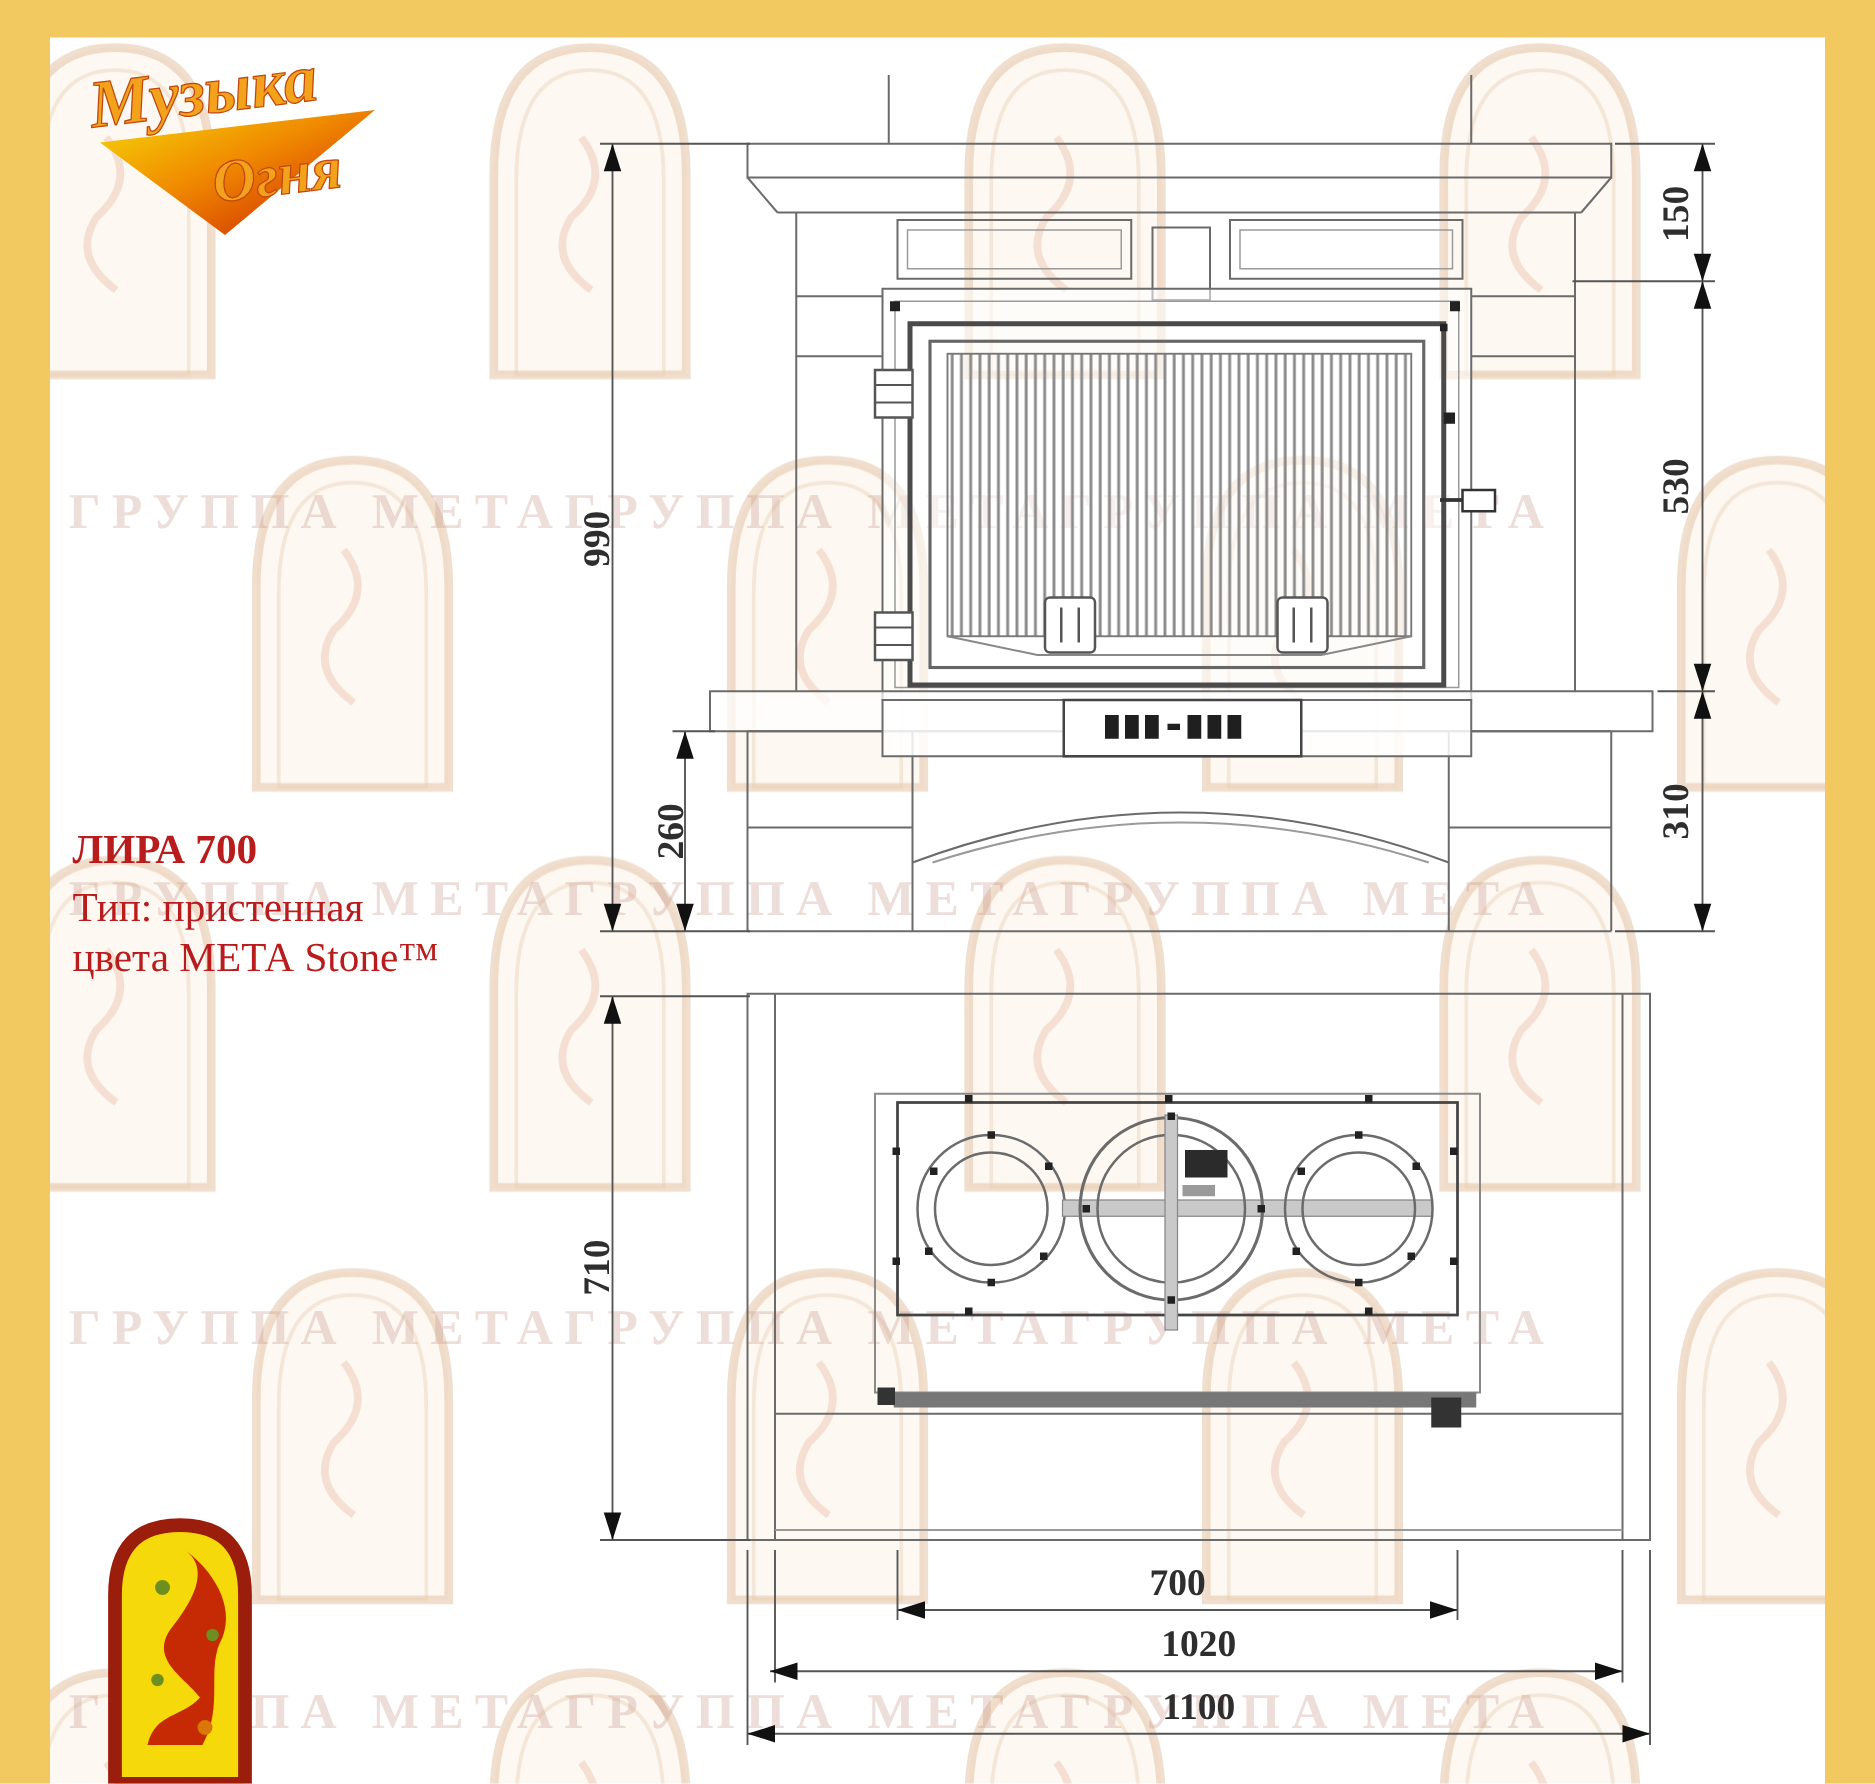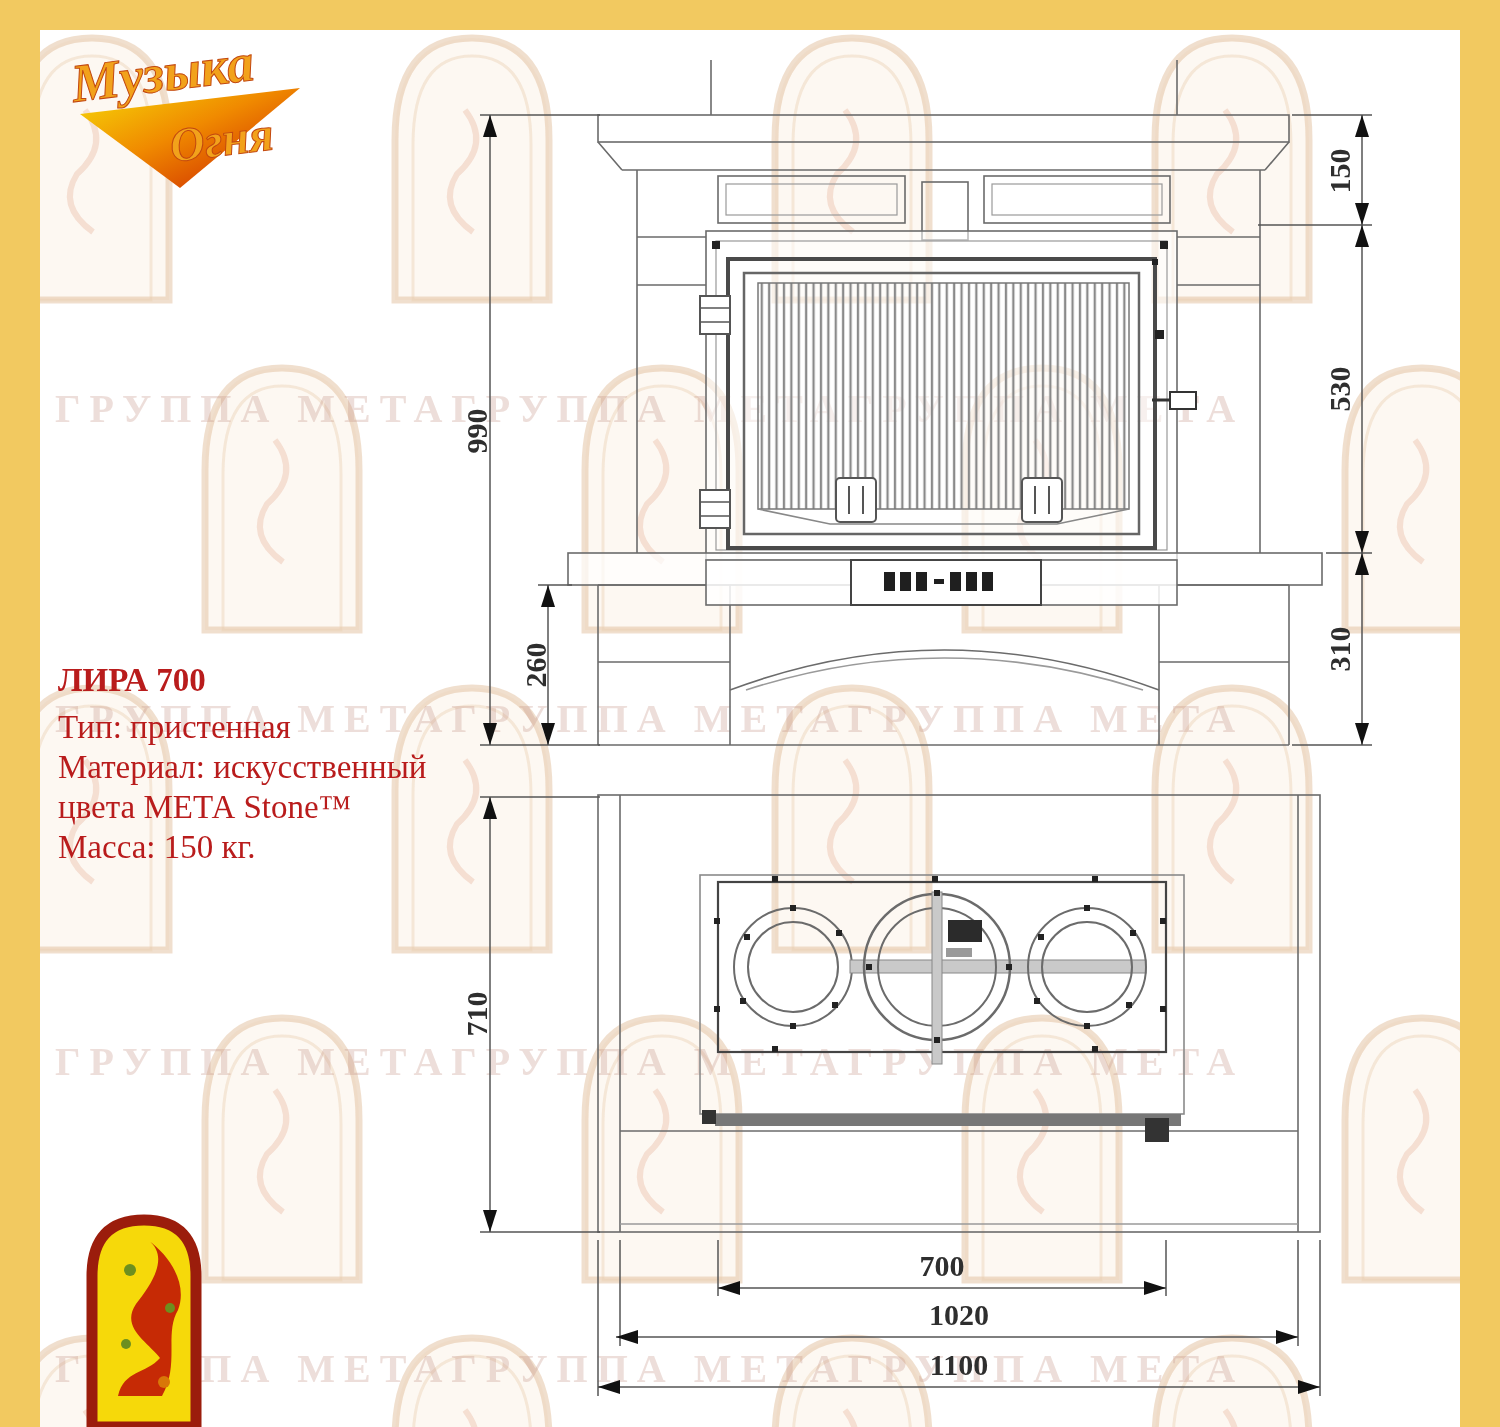--- a/index.html
+++ b/index.html
@@ -264,23 +264,21 @@
     </defs>
     <path d="M28,78 L248,52 L128,152 Z" fill="url(#flameGrad)"></path>
     <text x="22" y="66" transform="rotate(-7 22 66)" font-size="54" font-style="italic" font-weight="bold" fill="#F2A21B" stroke="#C2470F" stroke-width="1">Музыка</text>
     <text x="120" y="126" transform="rotate(-7 120 126)" font-size="48" font-style="italic" font-weight="bold" fill="#F2A21B" stroke="#C2470F" stroke-width="1">Огня</text>
   </svg>
 </div>
 
 <div class="abs product">
   <div class="title">ЛИРА 700</div>
   <div class="line">Тип: пристенная</div>
-  <div class="line">Материал: искусственный</div>
   <div class="line">цвета МЕТА Stone™</div>
-  <div class="line">Масса: 150 кг.</div>
 </div>
 
 <div class="abs" style="left:86px;top:1212px;width:116px;height:215px;z-index:10;">
   <svg width="116" height="215" viewBox="0 0 116 215">
     <path d="M6,215 V64 Q6,8 58,8 Q110,8 110,64 V215 Z" fill="#F6D90A" stroke="#9B1D0C" stroke-width="11"></path>
     <path d="M62,28 C84,44 66,72 50,92 C34,116 62,130 74,146 C60,162 38,158 32,184 L76,184 C94,152 78,122 92,98 C102,72 84,44 62,28 Z" fill="#C62A05"></path>
     <circle cx="44" cy="58" r="6" fill="#6d8f1f"></circle>
     <circle cx="84" cy="96" r="5" fill="#6d8f1f"></circle>
     <circle cx="40" cy="132" r="5" fill="#6d8f1f"></circle>
     <circle cx="78" cy="170" r="6" fill="#d97708"></circle>

